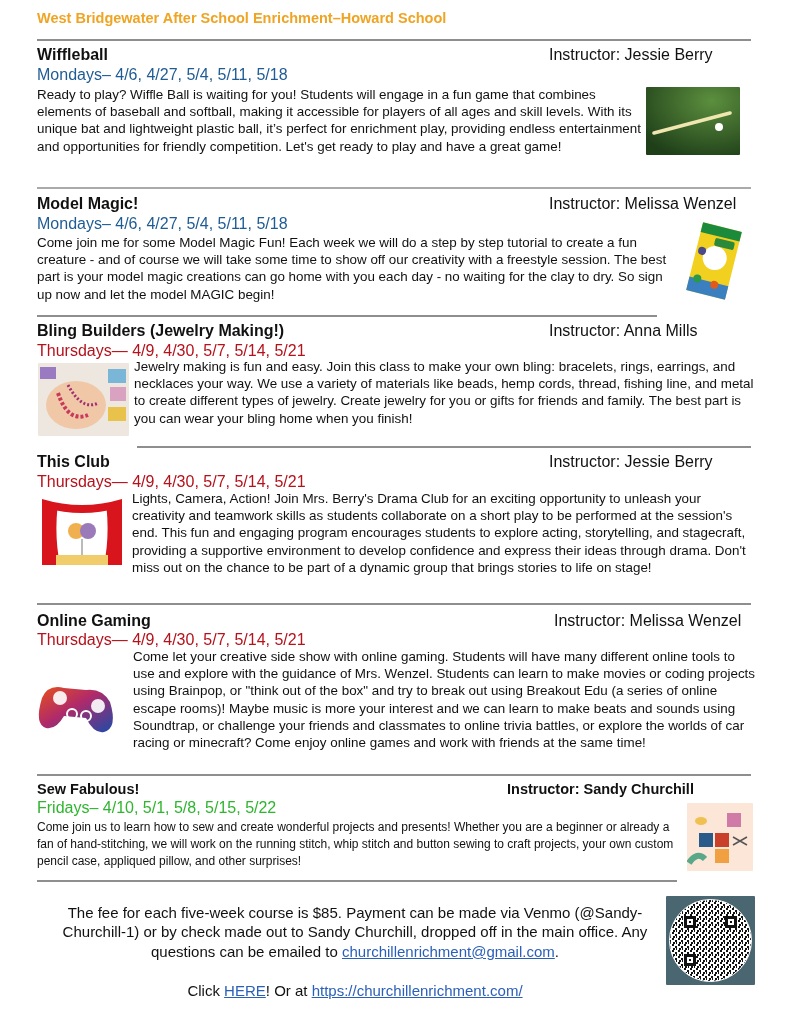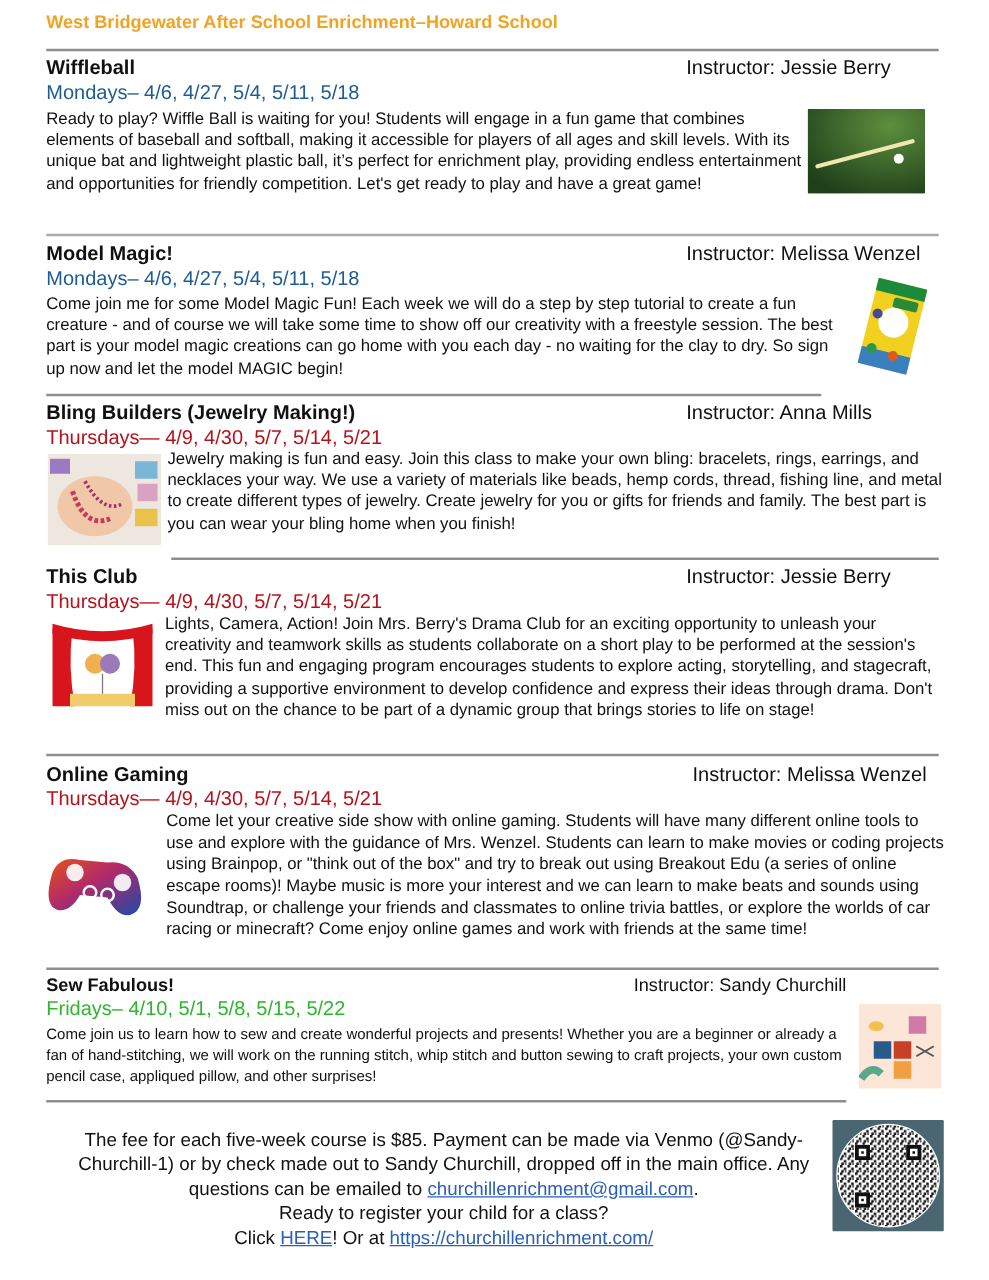--- a/index.html
+++ b/index.html
@@ -130,41 +130,41 @@
       <circle cx="58" cy="48" r="5" fill="none" stroke="#fff" stroke-width="2"></circle>
       <circle cx="70" cy="38" r="7" fill="#ffffff" opacity="0.9"></circle>
     </svg>
   </div>
   <div class="abs desc" style="left:133px;top:648px;width:622px;">Come let your creative side show with online gaming.  Students will have many different online tools to use and explore with the guidance of Mrs. Wenzel. Students can learn to make movies or coding projects using Brainpop, or "think out of the box" and try to break out using Breakout Edu (a series of online escape rooms)! Maybe music is more your interest and we can learn to make beats and sounds using Soundtrap, or challenge your friends and classmates to online trivia battles, or explore the worlds of car racing or minecraft? Come enjoy online games and work with friends at the same time!</div>
 </section>
 <div class="hr" style="left:37px;top:774px;width:714px;"></div>
 
 <section>
   <div class="abs title small" style="left:37px;top:781px;">Sew Fabulous!</div>
-  <div class="abs instr small" style="left:507px;top:781px;">Instructor: Sandy Churchill</div>
+  <div class="abs instr small" style="left:507px;top:781px;font-weight:bold;">Instructor: Sandy Churchill</div>
   <div class="abs dates" style="left:37px;top:799px;color:#2fb52f;">Fridays– 4/10, 5/1, 5/8, 5/15, 5/22</div>
   <div class="abs desc small" style="left:37px;top:819px;width:650px;">Come join us to learn how to sew and create wonderful projects and presents! Whether you are a beginner or already a fan of hand-stitching, we will work on the running stitch, whip stitch and button sewing to craft projects, your own custom pencil case, appliqued pillow, and other surprises!</div>
   <div class="img" style="left:687px;top:803px;width:66px;height:68px;">
     <svg width="66" height="68" viewBox="0 0 66 68">
       <rect width="66" height="68" fill="#fbe6d8"></rect>
       <rect x="12" y="30" width="14" height="14" fill="#2a5a8a"></rect>
       <rect x="28" y="30" width="14" height="14" fill="#c8402a"></rect>
       <rect x="28" y="46" width="14" height="14" fill="#f0a040"></rect>
       <rect x="40" y="10" width="14" height="14" fill="#d07aa8"></rect>
       <ellipse cx="14" cy="18" rx="6" ry="4" fill="#f0c050"></ellipse>
       <path d="M2 60 Q10 48 18 56" stroke="#5aa88a" stroke-width="6" fill="none"></path>
       <path d="M46 34 L60 42 M46 42 L60 34" stroke="#555" stroke-width="1.5"></path>
     </svg>
   </div>
 </section>
 <div class="hr" style="left:37px;top:880px;width:640px;"></div>
 
 <div class="abs footer">
   <span>The fee for each five-week course is $85. Payment can be made via Venmo (@Sandy-Churchill-1) or by check made out  to Sandy Churchill, dropped off in the main office. Any questions can be emailed to </span><a href="#">churchillenrichment@gmail.com</a><span>.</span><br>
-  <span>Ready to register your child for a class?</span><br>
+  <br>
   <span>Click </span><a href="#">HERE</a><span>! Or at  </span><a href="#">https://churchillenrichment.com/</a>
 </div>
 
 <div class="img" style="left:666px;top:896px;width:89px;height:89px;background:#4a6670;">
   <svg width="89" height="89" viewBox="0 0 89 89">
     <defs>
       <pattern id="qrp" width="6" height="6" patternUnits="userSpaceOnUse">
         <rect width="6" height="6" fill="#ffffff"></rect>
         <rect x="0" y="0" width="2" height="2" fill="#111"></rect>
         <rect x="3" y="2" width="2" height="2" fill="#111"></rect>

